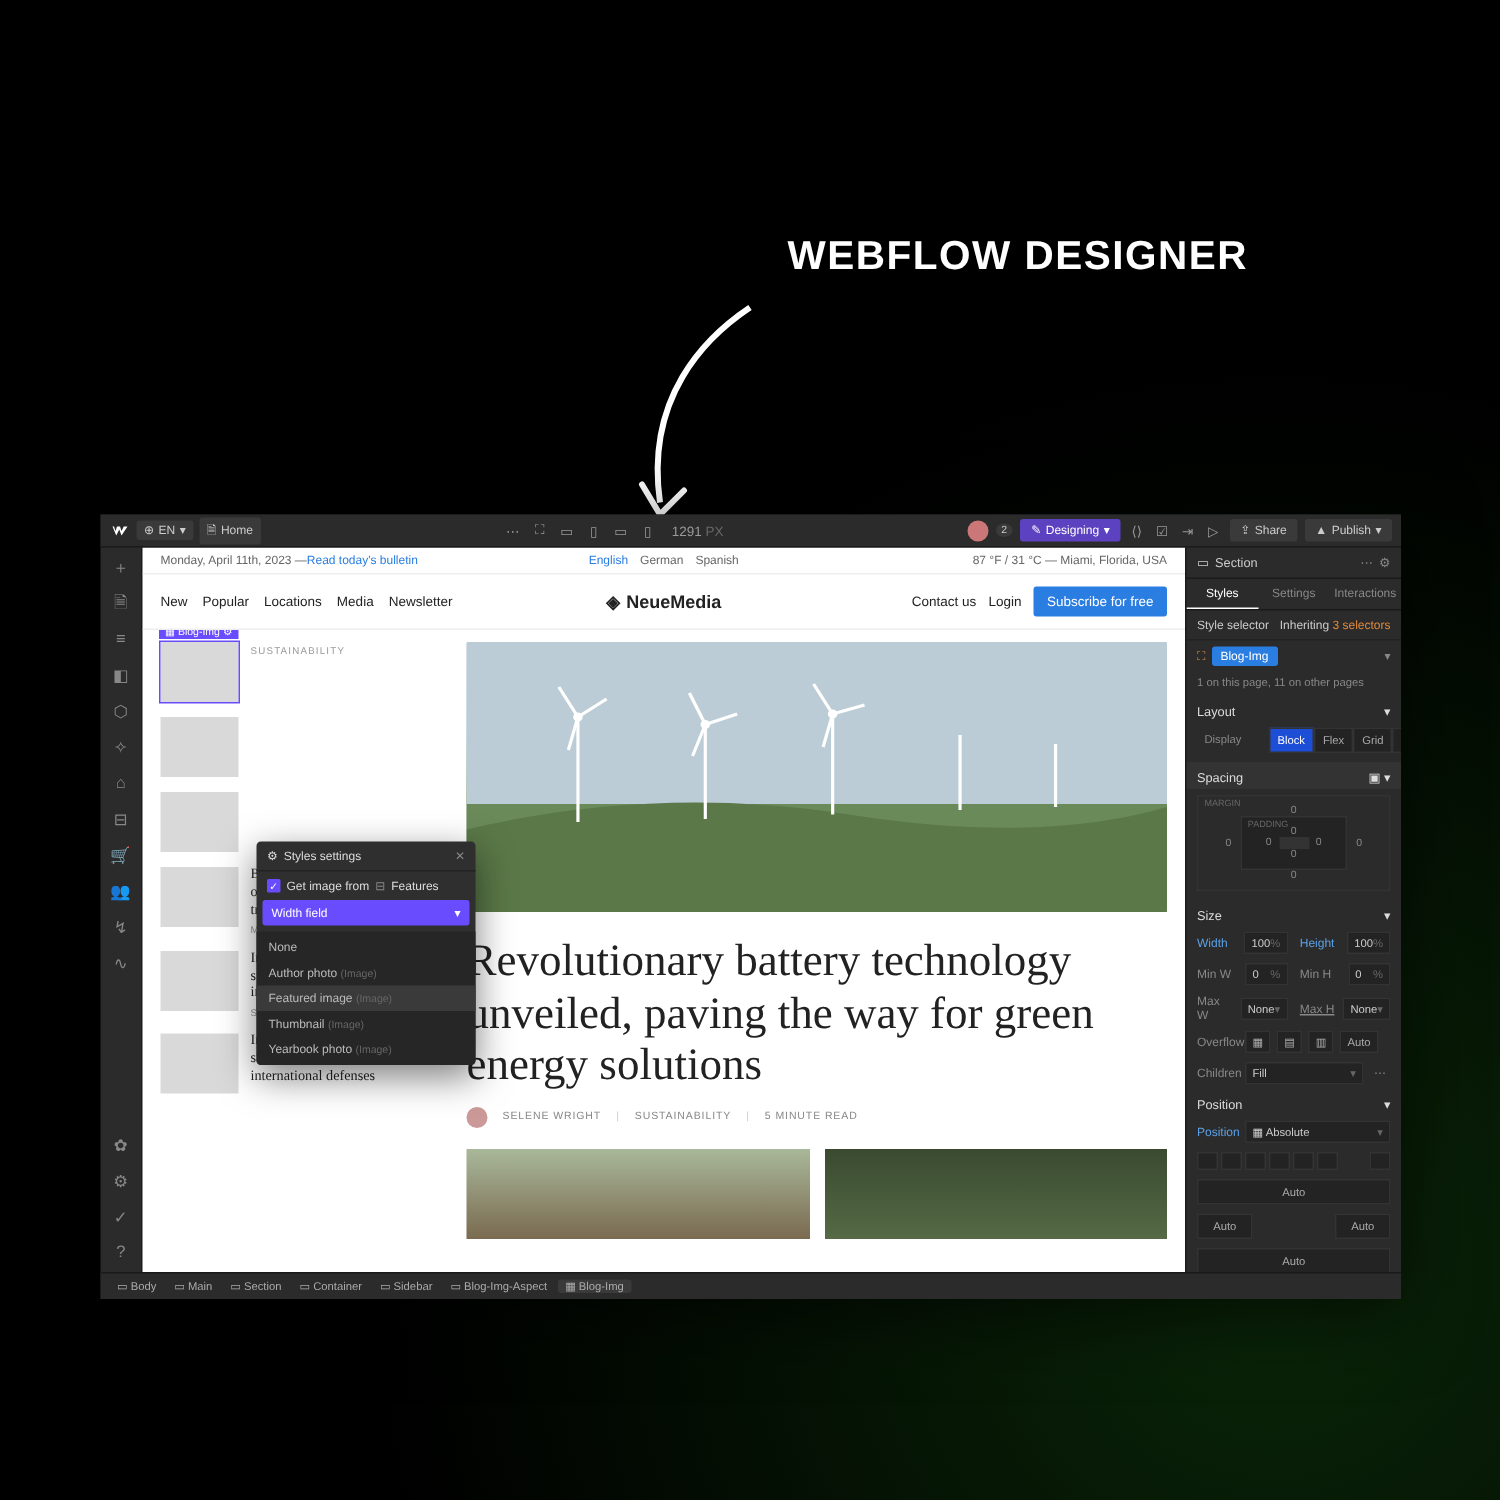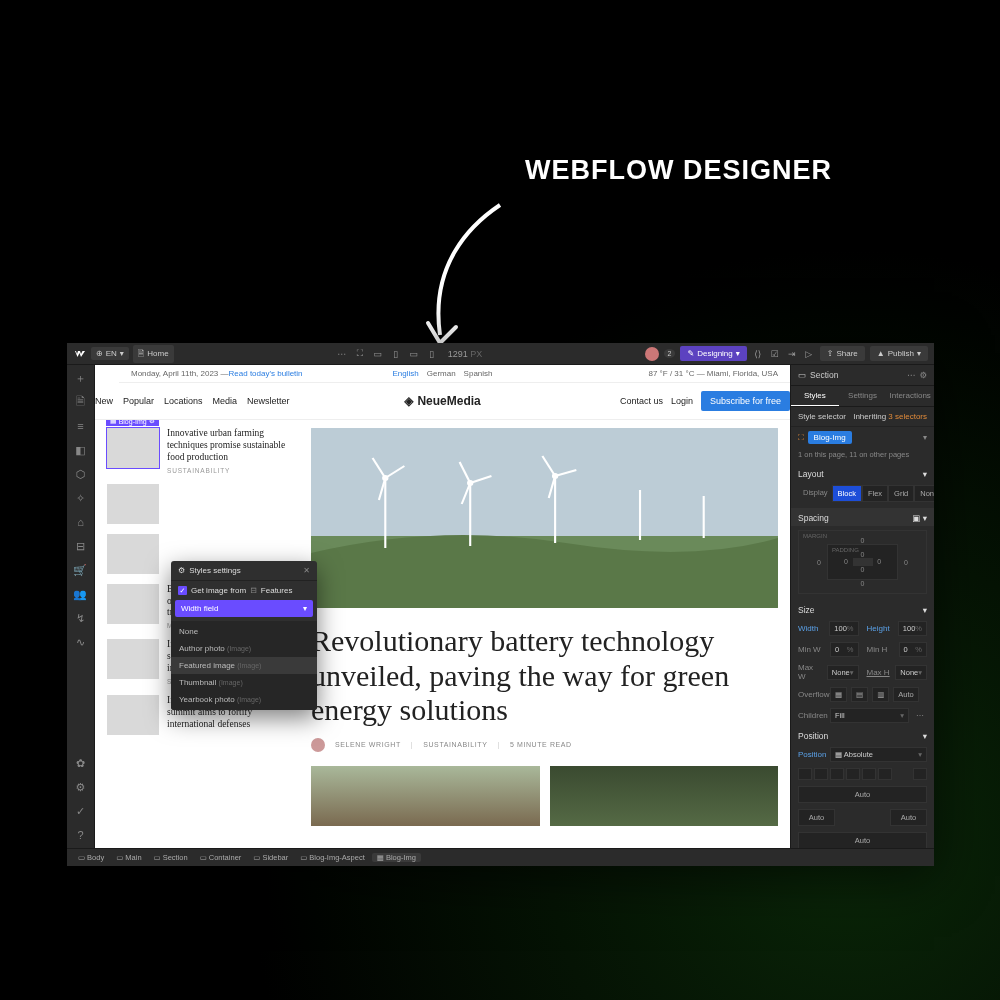--- a/index.html
+++ b/index.html
@@ -17,25 +17,25 @@
   .tb-btn.purple { background:#5c42c0; color:#fff; }
   .tb-icn { width:12px; height:12px; display:flex; align-items:center; justify-content:center; color:#999; }
   .tb-count { background:#3a3a3a; border-radius:50%; padding:1px 4px; font-size:7px; }
   
   .body { flex:1; display:flex; overflow:hidden; }
   .toolstrip { width:28px; background:#2b2b2b; border-right:1px solid #1a1a1a; display:flex; flex-direction:column; align-items:center; padding-top:6px; gap:10px; color:#888; }
   .ts-icon { width:14px; height:14px; display:flex; align-items:center; justify-content:center; font-size:11px; }
   .ts-gap { flex:1; }
   
   .canvas { flex:1; background:#fff; overflow:hidden; position:relative; color:#222; display:flex; flex-direction:column; }
-  .c-topline { display:flex; align-items:center; padding:4px 12px; font-size:8px; color:#666; border-bottom:1px solid #eee;margin-left:24px; }
+  .c-topline { display:flex; align-items:center; padding:4px 12px; font-size:8px; color:#666; border-bottom:1px solid #eee; }
   .c-topline a { color:#2a7de1; }
   .c-lang { margin-left:auto; display:flex; gap:8px; }
   .c-lang span.active { color:#2a7de1; }
-  .c-header { display:flex; align-items:center; padding:8px 0; border-bottom:1px solid #eee; }
+  .c-header { display:flex; align-items:center; padding:8px 12px; border-bottom:1px solid #eee; }
   .c-nav { display:flex; gap:10px; font-size:9px; }
   .c-brand { position:absolute; left:50%; transform:translateX(-50%); display:flex; align-items:center; gap:4px; font-size:12px; font-weight:600; }
   .c-actions { margin-left:auto; display:flex; gap:8px; align-items:center; font-size:9px; }
   .c-sub { background:#2a7de1; color:#fff; padding:5px 9px; border-radius:2px; }
   .c-main { flex:1; display:flex; padding:8px 12px 0; gap:14px; overflow:hidden; }
   .c-side { width:190px; }
   .c-heading { font-family:Georgia,serif; font-size:22px; font-weight:400; margin-bottom:10px; }
   .c-heading em { font-style:italic; }
   .c-item { display:flex; gap:8px; margin-bottom:10px; }
   .c-thumb { width:52px; height:40px; background:#d9d9d9; flex-shrink:0; }
@@ -67,21 +67,21 @@
   .rp-title { padding:5px 7px; display:flex; align-items:center; gap:4px; border-bottom:1px solid #1a1a1a; font-size:8.5px; }
   .rp-tabs { display:flex; border-bottom:1px solid #1a1a1a; }
   .rp-tab { flex:1; text-align:center; padding:5px 0; color:#888; font-size:8px; }
   .rp-tab.active { color:#fff; border-bottom:1px solid #fff; }
   .rp-line { padding:5px 7px; display:flex; align-items:center; justify-content:space-between; border-bottom:1px solid #222; }
   .rp-link { color:#e08a3a; }
   .rp-chip { background:#2a7de1; color:#fff; padding:2px 6px; border-radius:2px; font-size:8px; display:flex; gap:3px; align-items:center; }
   .rp-sec { padding:5px 7px 3px; color:#ddd; font-size:8.5px; display:flex; justify-content:space-between; align-items:center; }
   .rp-grid { display:flex; padding:3px 7px 6px; gap:0; }
   .rp-cell { background:#232323; border:1px solid #333; padding:3px 5px; color:#aaa; font-size:7.5px; }
-  .rp-cell.lbl { background:transparent; border:none; color:#888; padding-right:4px; }
+  .rp-cell.lbl { background:transparent; border:none; color:#888; padding-right:18px; }
   .rp-cell.active { background:#1d4ed8; color:#fff; }
   .rp-spacing { margin:4px 7px 6px; border:1px solid #333; padding:6px 18px; position:relative; color:#888; font-size:7px; }
   .rp-inner { border:1px solid #333; padding:6px 16px; text-align:center; background:#232323; }
   .sp-lbl { position:absolute; top:2px; left:4px; font-size:6px; color:#666; }
   .sp-v { text-align:center; }
   .rp-2col { display:flex; padding:3px 7px; gap:4px; align-items:center; }
   .rp-2col .l { color:#888; width:28px; }
   .rp-2col.blue .l { color:#5aa0e6; }
   .rp-inp { background:#232323; border:1px solid #333; padding:2px 4px; color:#ccc; flex:1; font-size:7.5px; display:flex; justify-content:space-between; }
   .rp-inp .u { color:#666; }
@@ -212,21 +212,20 @@
 
           <div class="c-item">
             <div class="c-thumb sel">
               <div class="c-tag">
                   <span>▦</span>
                   <span>Blog-Img</span>
                   <span>⚙</span>
                 </div>
             </div>
             <div>
-              <div class="c-itxt">Innovative urban farming techniques promise sustainable food production</div>
               <div class="c-cat">SUSTAINABILITY</div>
             </div>
           </div>
           <div class="c-item">
               <div class="c-thumb"></div>
               <div style="flex:1"></div>
             </div>
           <div class="c-item">
               <div class="c-thumb"></div>
               <div style="flex:1"></div>

